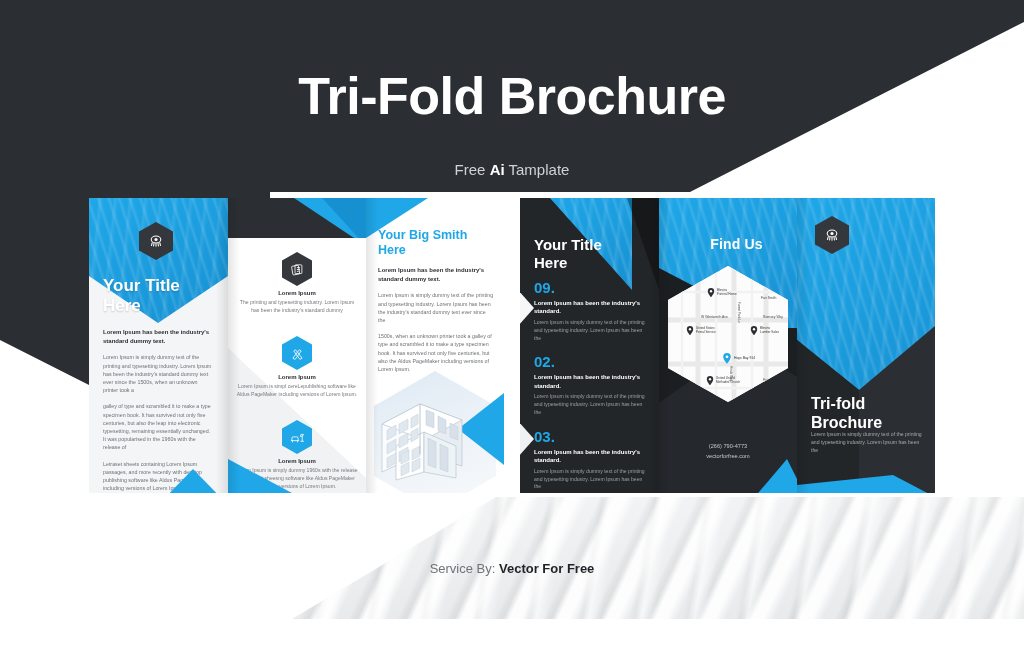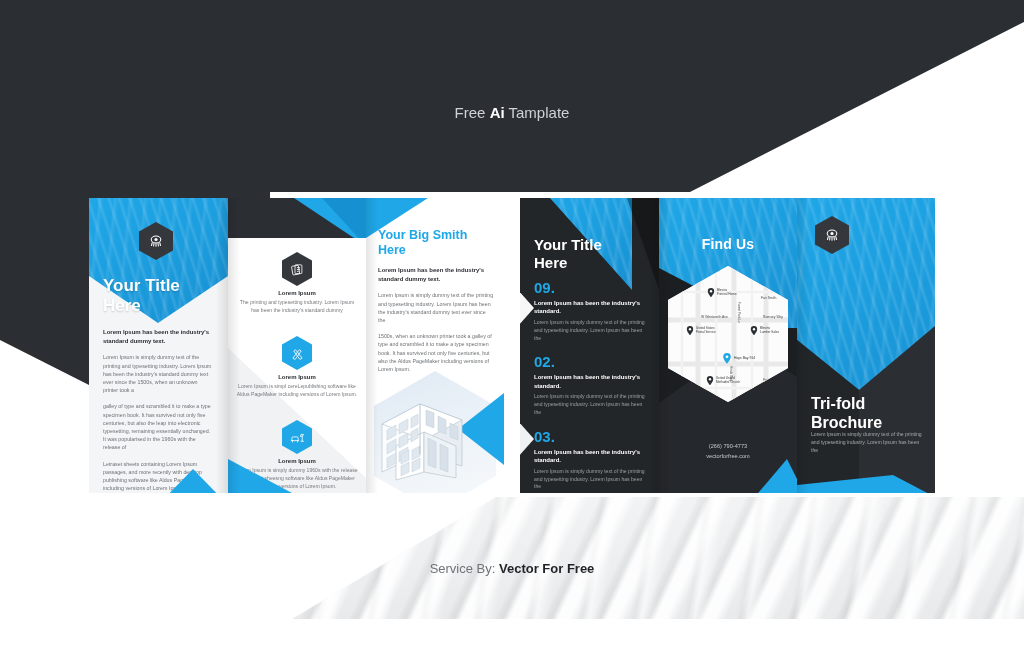--- a/index.html
+++ b/index.html
@@ -139,21 +139,21 @@
     clip-path:polygon(0 0,16px 18px,0 36px);}
 
   
   .pr2-blue{position:absolute;left:0;top:0;width:138px;height:130px;}
   .pr2-dark{position:absolute;left:0;top:54px;width:138px;height:241px;background:#1c1f22;
     clip-path:polygon(0 16px,138px 88px,138px 241px,0 241px);}
   .pr2-dark2{position:absolute;left:0;bottom:0;width:138px;height:150px;background:#25282c;
     clip-path:polygon(0 60px,84px 0,138px 34px,138px 150px,0 150px);}
   .pr2-bluebr{position:absolute;right:-10px;bottom:-6px;width:54px;height:40px;background:#1fa7e8;
     clip-path:polygon(0 40px,34px 0,54px 40px);}
-  .pr2-title{position:absolute;left:0;top:38px;width:138px;text-align:center;
+  .pr2-title{position:absolute;left:0;top:38px;width:155px;text-align:center;
     color:#ffffff;font-size:14px;font-weight:bold;letter-spacing:.2px;}
   .map{position:absolute;left:9px;top:68px;width:120px;height:136px;
     clip-path:polygon(50% 0%,100% 25%,100% 75%,50% 100%,0% 75%,0% 25%);
     background:#fdfdfd;overflow:hidden;}
   .pr2-contact{position:absolute;left:0;bottom:32px;width:138px;text-align:center;}
   .contact-line{font-size:5.6px;color:#c6cacd;line-height:1.8;}
 
   
   .pr3-blue{position:absolute;left:0;top:0;width:138px;height:215px;}
   .pr3-dark{position:absolute;left:0;top:128px;width:138px;height:167px;background:#2b2e33;
@@ -186,20 +186,21 @@
 </head>
 <body>
 
 <div class="stage">
 
   <div class="bg-white"></div>
   <div class="bg-dark"></div>
   <div class="bg-waves"></div>
 
   <div class="header">
+    <h1 class="title">Tri-Fold Brochure</h1>
     <div class="subtitle">
       <span>Free </span><b>Ai</b><span> Tamplate</span>
     </div>
   </div>
 
   <div class="brochure" id="brochure-left">
 
     <div class="panel" id="pl-1">
       <div class="pl1-blue bluewave"></div>
       <div class="hexlogo" style="left:50px;top:24px;">

